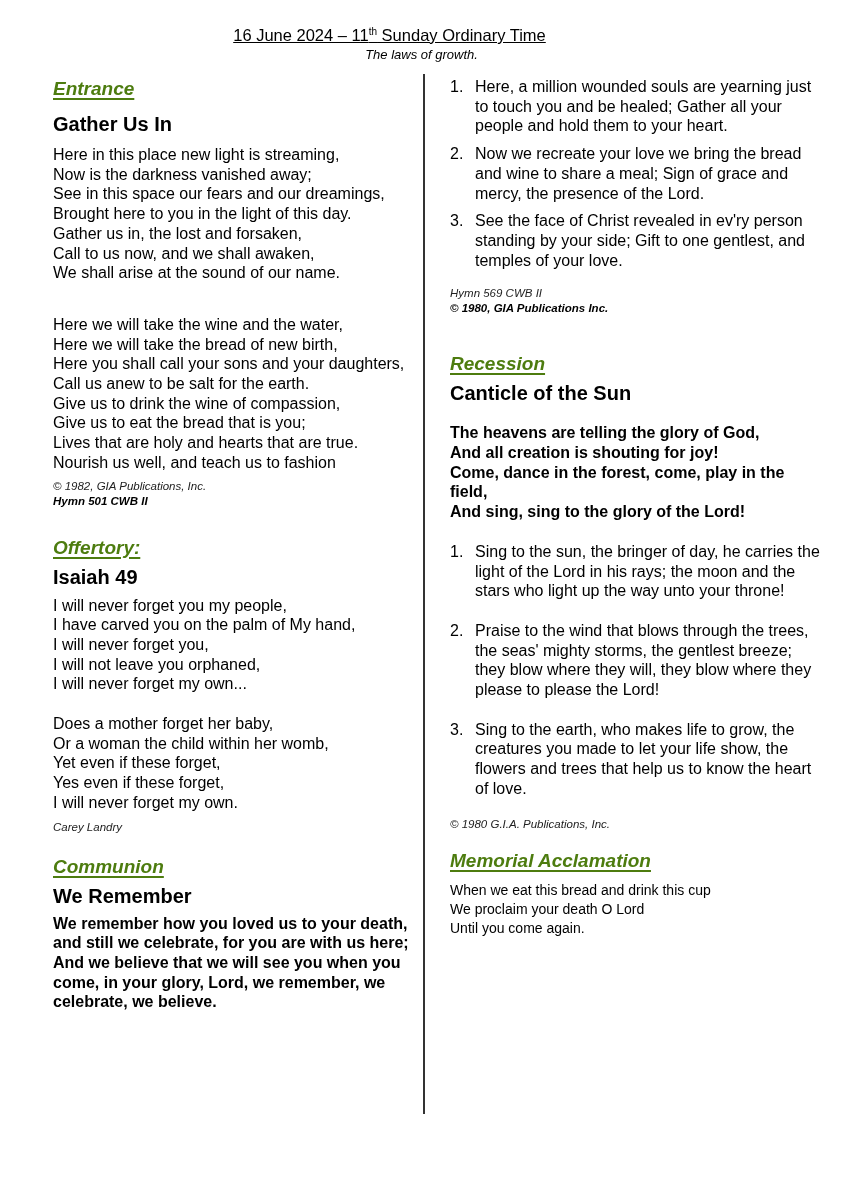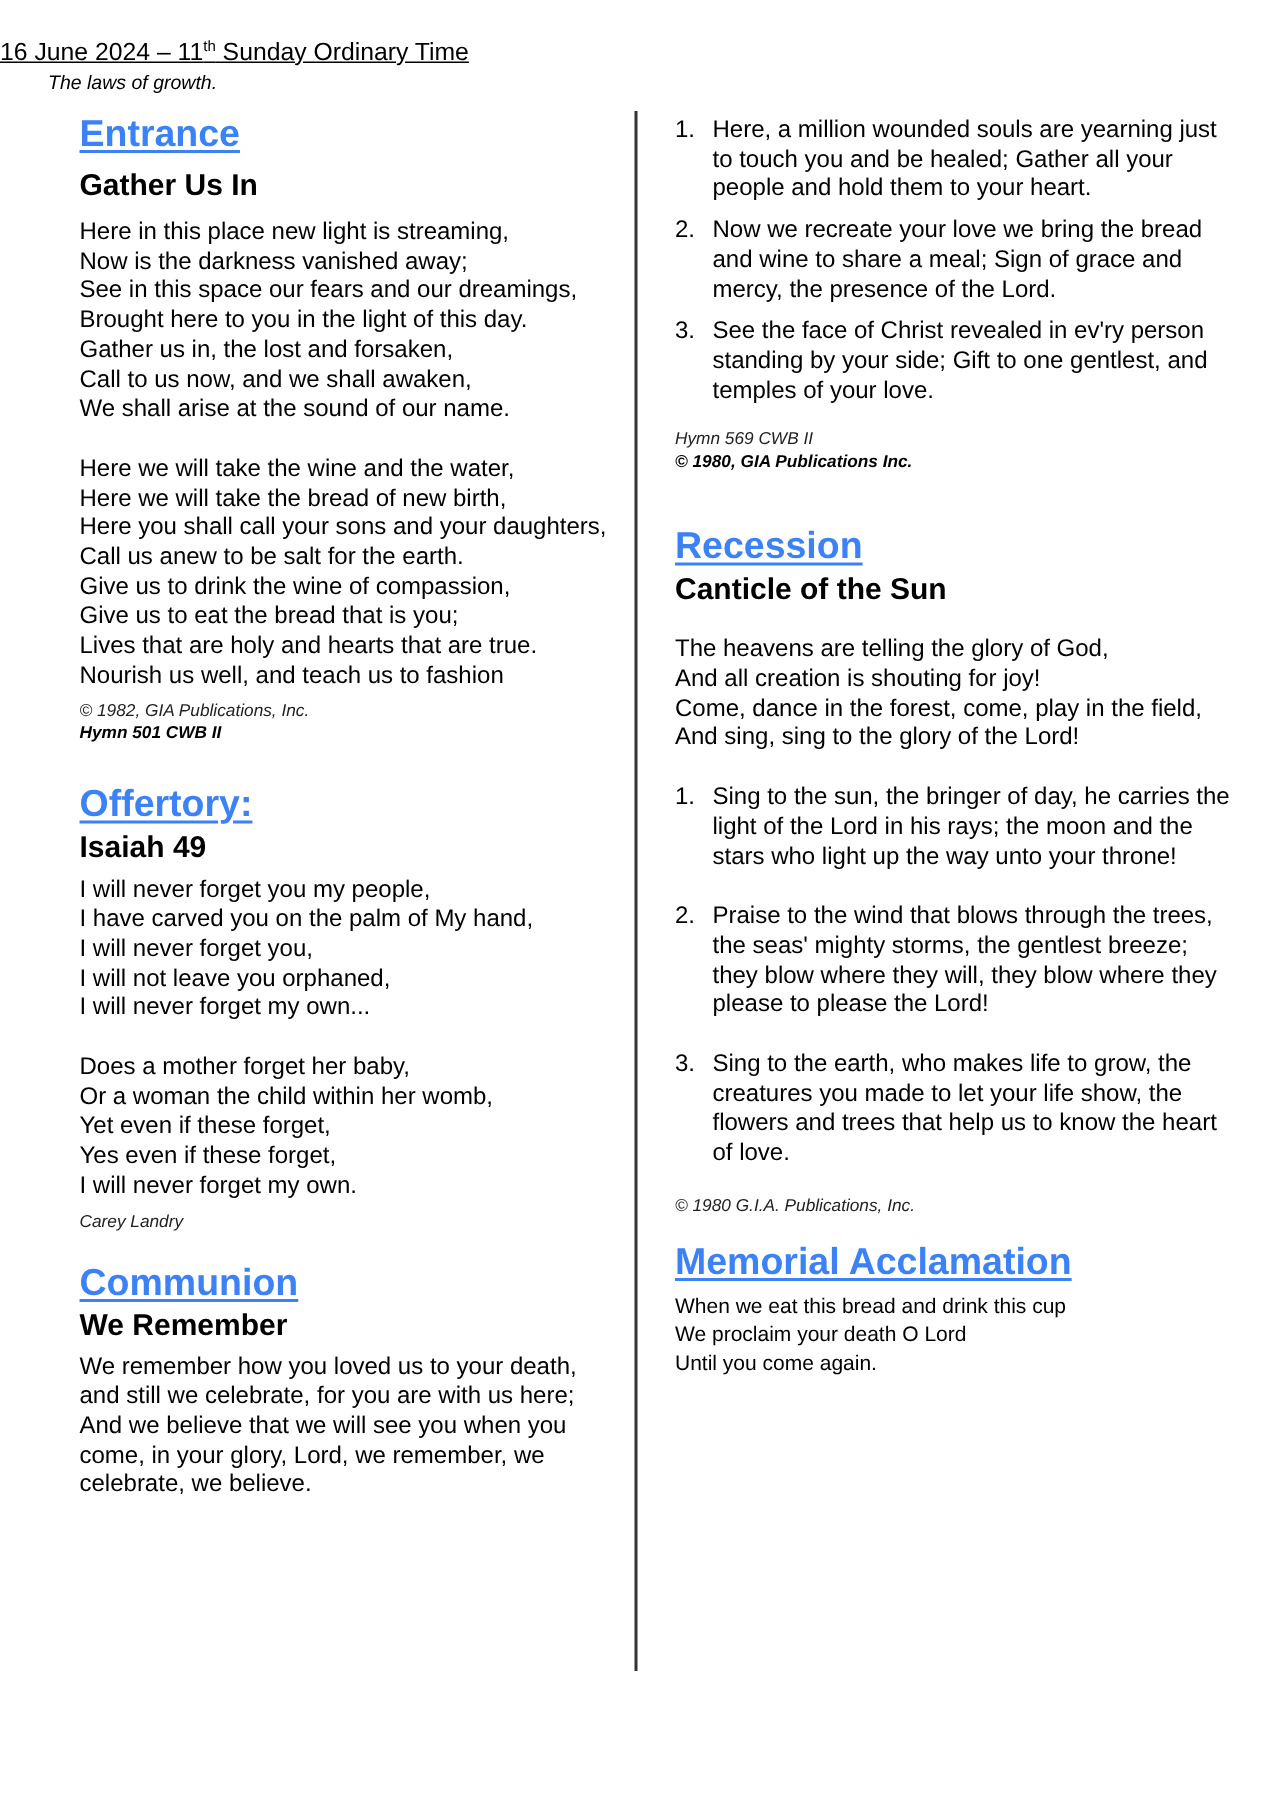--- a/index.html
+++ b/index.html
@@ -1,31 +1,31 @@
 <!DOCTYPE html>
 <html><head>
 <meta charset="utf-8">
 <style>
   html, body { margin: 0; padding: 0; background: #ffffff; }
   body {
     width: 849px; height: 1200px; position: relative; overflow: hidden;
     font-family: "Liberation Sans", sans-serif; color: #000;
   }
-  .header { position: absolute; left: 0; width: 779px; }
+  .header { position: absolute; left: 0; width: 779px; text-align: center; }
   .title { top: 26px; font-size: 16.5px; text-decoration: underline; }
   .title sup { font-size: 10px; vertical-align: 6px; }
   .subtitle { top: 47px; font-size: 13px; font-style: italic; left: 0; padding-left: 32px; }
   .divider { position: absolute; left: 423px; top: 74px; width: 2px; height: 1040px; background: #333; }
   .col { position: absolute; }
   .left { left: 53px; top: 77px; width: 360px; }
   .right { left: 450px; top: 77px; width: 375px; }
-  .h { color: #3b82f6; font-weight: bold; font-size: 25px; text-decoration: underline; text-decoration-thickness: 2px; text-underline-offset: 3px; margin: 0; line-height: 24px; }
+  .h { color: #4d7c0f; font-weight: bold; font-size: 19px; text-decoration: underline; text-decoration-thickness: 2px; text-underline-offset: 3px; margin: 0; line-height: 24px; font-style: italic; }
   .sub { font-weight: bold; font-size: 20px; line-height: 20px; margin: 0; }
   .lyric { font-size: 16px; line-height: 19.7px; margin: 0; }
-  .lyric.bold { font-weight: normal; }
+  .lyric.bold { font-weight: bold; }
   .line { display: block; }
   .credit { font-size: 11.5px; font-style: italic; line-height: 15px; margin: 0; color: #222; }
   .credit.b { font-weight: bold; color: #000; }
   ol { margin: 0; padding: 0; list-style: none; }
   ol li { position: relative; padding-left: 25px; font-size: 16px; line-height: 19.7px; }
   ol li .num { position: absolute; left: 0; top: 0; }
 </style>
 </head>
 <body>
 
@@ -40,21 +40,21 @@
     <p class="sub" style="margin-top:13px">Gather Us In</p>
     <div class="lyric" style="margin-top:11px">
       <span class="line">Here in this place new light is streaming,</span>
       <span class="line">Now is the darkness vanished away;</span>
       <span class="line">See in this space our fears and our dreamings,</span>
       <span class="line">Brought here to you in the light of this day.</span>
       <span class="line">Gather us in, the lost and forsaken,</span>
       <span class="line">Call to us now, and we shall awaken,</span>
       <span class="line">We shall arise at the sound of our name.</span>
     </div>
-    <div class="lyric" style="margin-top:20px">
+    <div class="lyric" style="margin-top:32px">
       <span class="line">Here we will take the wine and the water,</span>
       <span class="line">Here we will take the bread of new birth,</span>
       <span class="line">Here you shall call your sons and your daughters,</span>
       <span class="line">Call us anew to be salt for the earth.</span>
       <span class="line">Give us to drink the wine of compassion,</span>
       <span class="line">Give us to eat the bread that is you;</span>
       <span class="line">Lives that are holy and hearts that are true.</span>
       <span class="line">Nourish us well, and teach us to fashion</span>
     </div>
     <p class="credit" style="margin-top:6px">© 1982, GIA Publications, Inc.</p>

